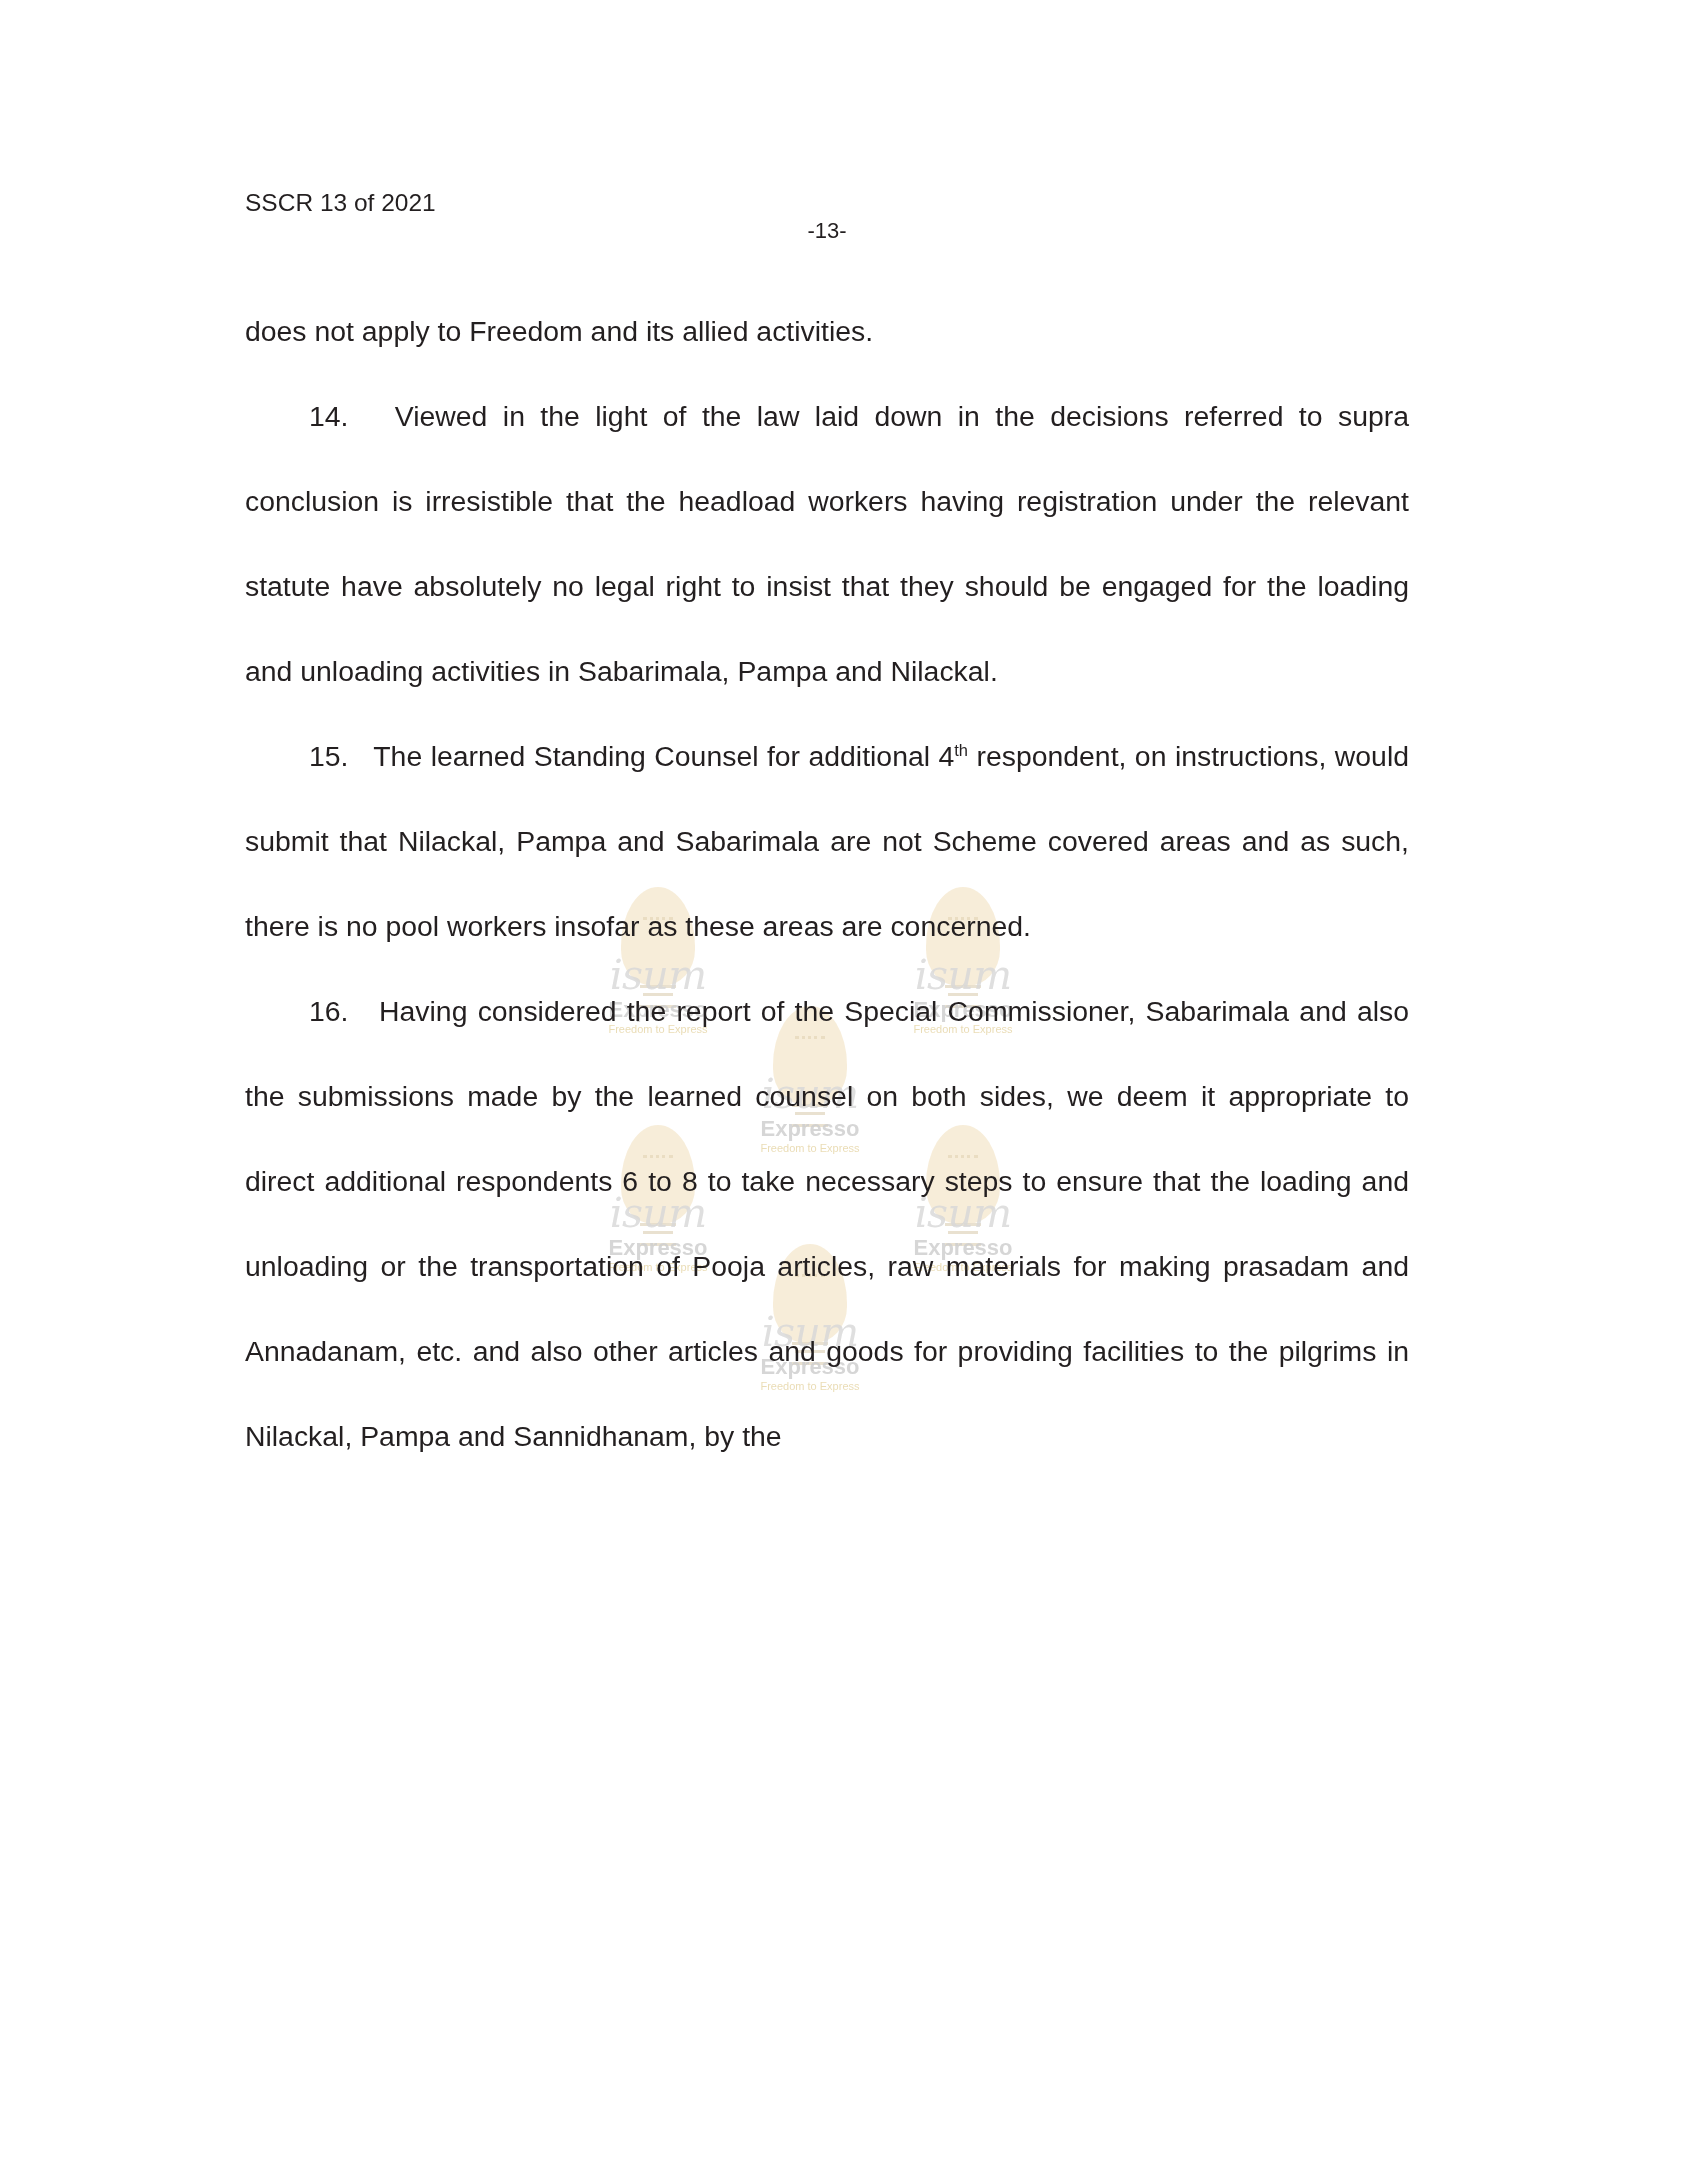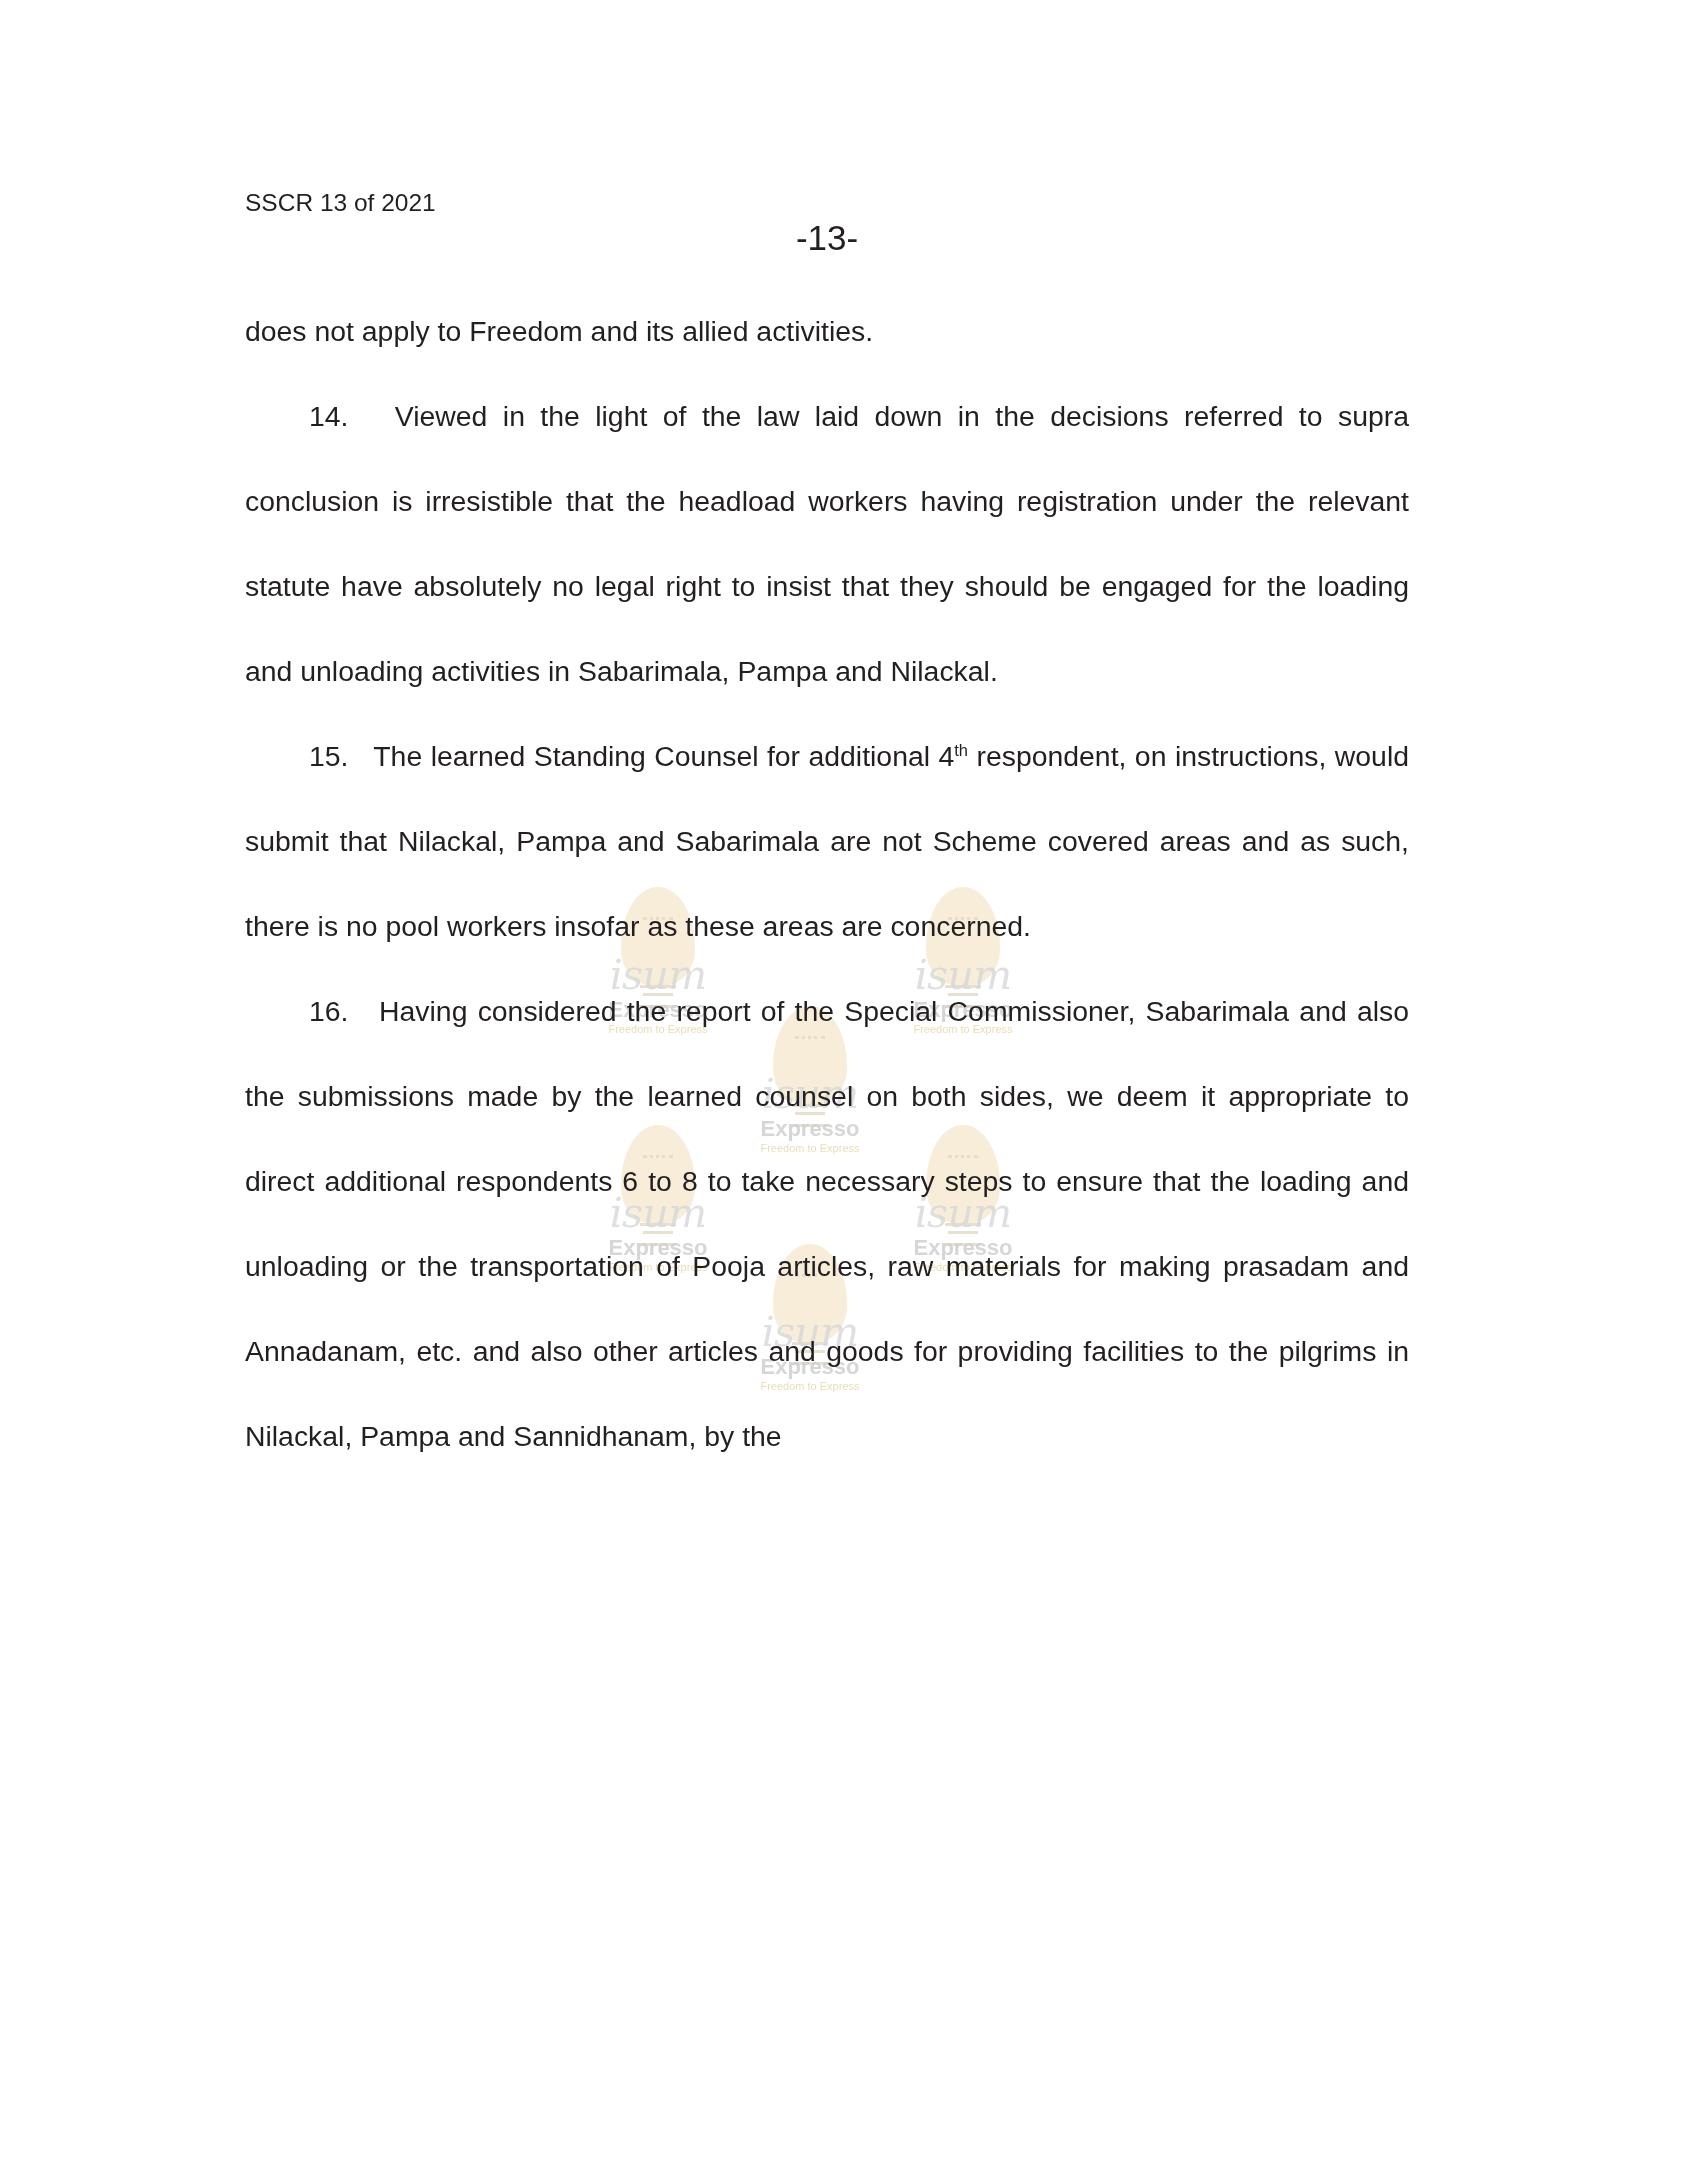--- a/index.html
+++ b/index.html
@@ -137,21 +137,21 @@
     color: #231f20;
     white-space: nowrap;
     text-align: center;
   }
   .page-no {
     position: absolute;
     left: 0;
     top: 30px;
     width: 1164px;
     text-align: center;
-    font-size: 35px;
+    font-size: 22px;
     color: #231f20;
   }
 
   .body-text {
     position: absolute;
     left: 245px;
     top: 289px;
     width: 1164px;
     font-size: 28.4px;
     line-height: 85px;

